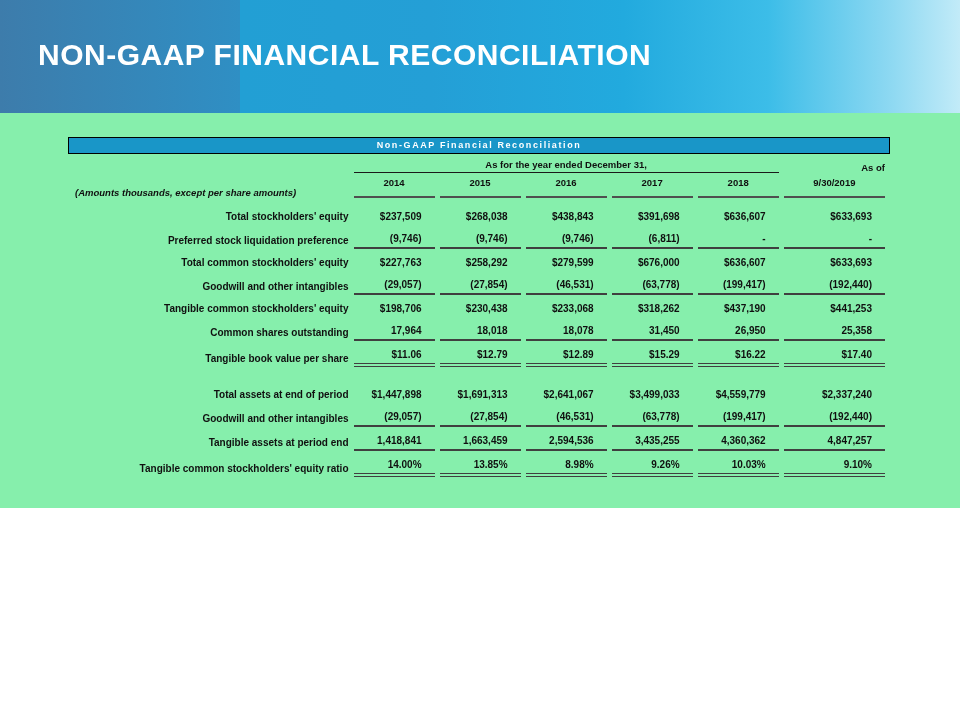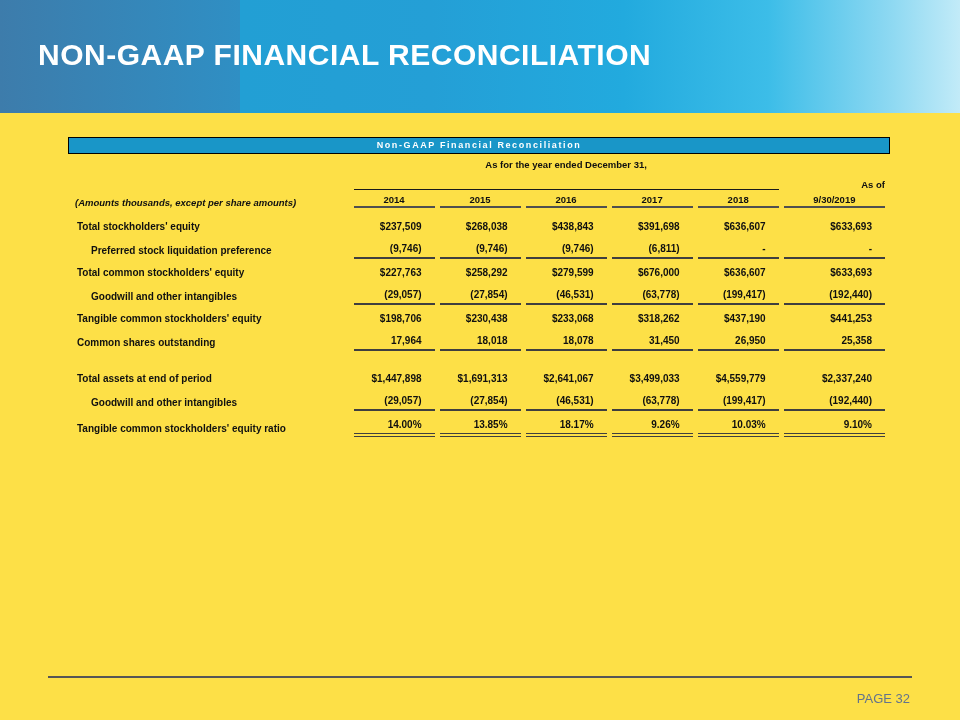--- a/index.html
+++ b/index.html
@@ -1,19 +1,19 @@
 <!DOCTYPE html>
 <html><head>
 <meta charset="utf-8">
 <style>
   html,body { margin:0; padding:0; }
   .slide {
     position: relative;
-    width: 960px; height: 720px;
-    background: #fde047;
+    width: 960px; height: 508px;
+    background: #86efac;
     font-family: "Liberation Sans", sans-serif;
     overflow: hidden;
     outline: 1px solid #c9c9c9;
   }
 
   
   .header-band {
     position: absolute; left: 0; top: 0; width: 960px; height: 113px;
     background: linear-gradient(90deg,
       #3d7cab 0%, #2f8fc4 25%, #229fd4 0, #249fd6 45%,
@@ -38,29 +38,29 @@
     border-collapse: separate; border-spacing: 5px 0;
     font-size: 10px; font-weight: 700; color: #101010;
   }
   col.c-label { width: 272px; }
   col.c-year  { width: 80px;  }
   col.c-asof  { width: 100px; }
 
   td { vertical-align: bottom; padding: 0; }
 
   tr.hdr1 td { height: 16px; font-size: 9.5px; }
-  td.period  { text-align: center; border-bottom: 1.5px solid #1a1a1a; padding-bottom: 19px; }
+  td.period  { text-align: center; border-bottom: 1.5px solid #1a1a1a; padding-bottom: 2px; }
   td.asof    { text-align: right; }
   tr.hdr2 td { height: 15px; font-size: 9.5px; margin-top: 33px; }
   td.note    { font-style: italic; padding-left: 2px; white-space: nowrap; }
-  td.yr      { text-align: center; border-bottom: 2.5px solid #4f4f4f; padding-bottom: 1px; }
+  td.yr      { text-align: center; border-bottom: 2.5px solid #4f4f4f; padding-bottom: 8px; }
 
   tr.data td { height: 19px; padding-bottom: 3px; }
   tr.data.first td { height: 24px; }
-  td.lbl       { padding-left: 4px; white-space: nowrap; }
+  td.lbl       { padding-left: 4px; white-space: nowrap; text-align: right; }
   td.lbl.ind   { padding-left: 18px; }
   td.val       { text-align: right; padding-right: 13px; white-space: nowrap; }
   tr.rule td.val { border-bottom: 2px solid #3f3f3f; }
   tr.dbl  td.val { border-bottom: 4px double #3f3f3f; }
   tr.spacer td { height: 14px; }
 
   
   .footer-line {
     position: absolute; left: 48px; right: 48px; top: 676px;
     border-top: 2px solid #555; height: 0;
@@ -164,20 +164,29 @@
         </tr>
         <tr class="data rule">
           <td class="lbl">Common shares outstanding</td>
           <td class="val">17,964</td>
           <td class="val">18,018</td>
           <td class="val">18,078</td>
           <td class="val">31,450</td>
           <td class="val">26,950</td>
           <td class="val">25,358</td>
         </tr>
+        <tr class="data dbl">
+          <td class="lbl">Tangible book value per share</td>
+          <td class="val">$11.06</td>
+          <td class="val">$12.79</td>
+          <td class="val">$12.89</td>
+          <td class="val">$15.29</td>
+          <td class="val">$16.22</td>
+          <td class="val">$17.40</td>
+        </tr>
 
         <tr class="spacer">
             <td colspan="7"></td>
           </tr>
 
         <tr class="data">
           <td class="lbl">Total assets at end of period</td>
           <td class="val">$1,447,898</td>
           <td class="val">$1,691,313</td>
           <td class="val">$2,641,067</td>
@@ -187,25 +196,34 @@
         </tr>
         <tr class="data rule">
           <td class="lbl ind">Goodwill and other intangibles</td>
           <td class="val">(29,057)</td>
           <td class="val">(27,854)</td>
           <td class="val">(46,531)</td>
           <td class="val">(63,778)</td>
           <td class="val">(199,417)</td>
           <td class="val">(192,440)</td>
         </tr>
+        <tr class="data rule">
+          <td class="lbl">Tangible assets at period end</td>
+          <td class="val">1,418,841</td>
+          <td class="val">1,663,459</td>
+          <td class="val">2,594,536</td>
+          <td class="val">3,435,255</td>
+          <td class="val">4,360,362</td>
+          <td class="val">4,847,257</td>
+        </tr>
         <tr class="data dbl">
           <td class="lbl">Tangible common stockholders' equity ratio</td>
           <td class="val">14.00%</td>
           <td class="val">13.85%</td>
-          <td class="val">18.17%</td>
+          <td class="val">8.98%</td>
           <td class="val">9.26%</td>
           <td class="val">10.03%</td>
           <td class="val">9.10%</td>
         </tr>
       </tbody>
     </table>
   </div>
 
   <div class="footer-line"></div>
 

